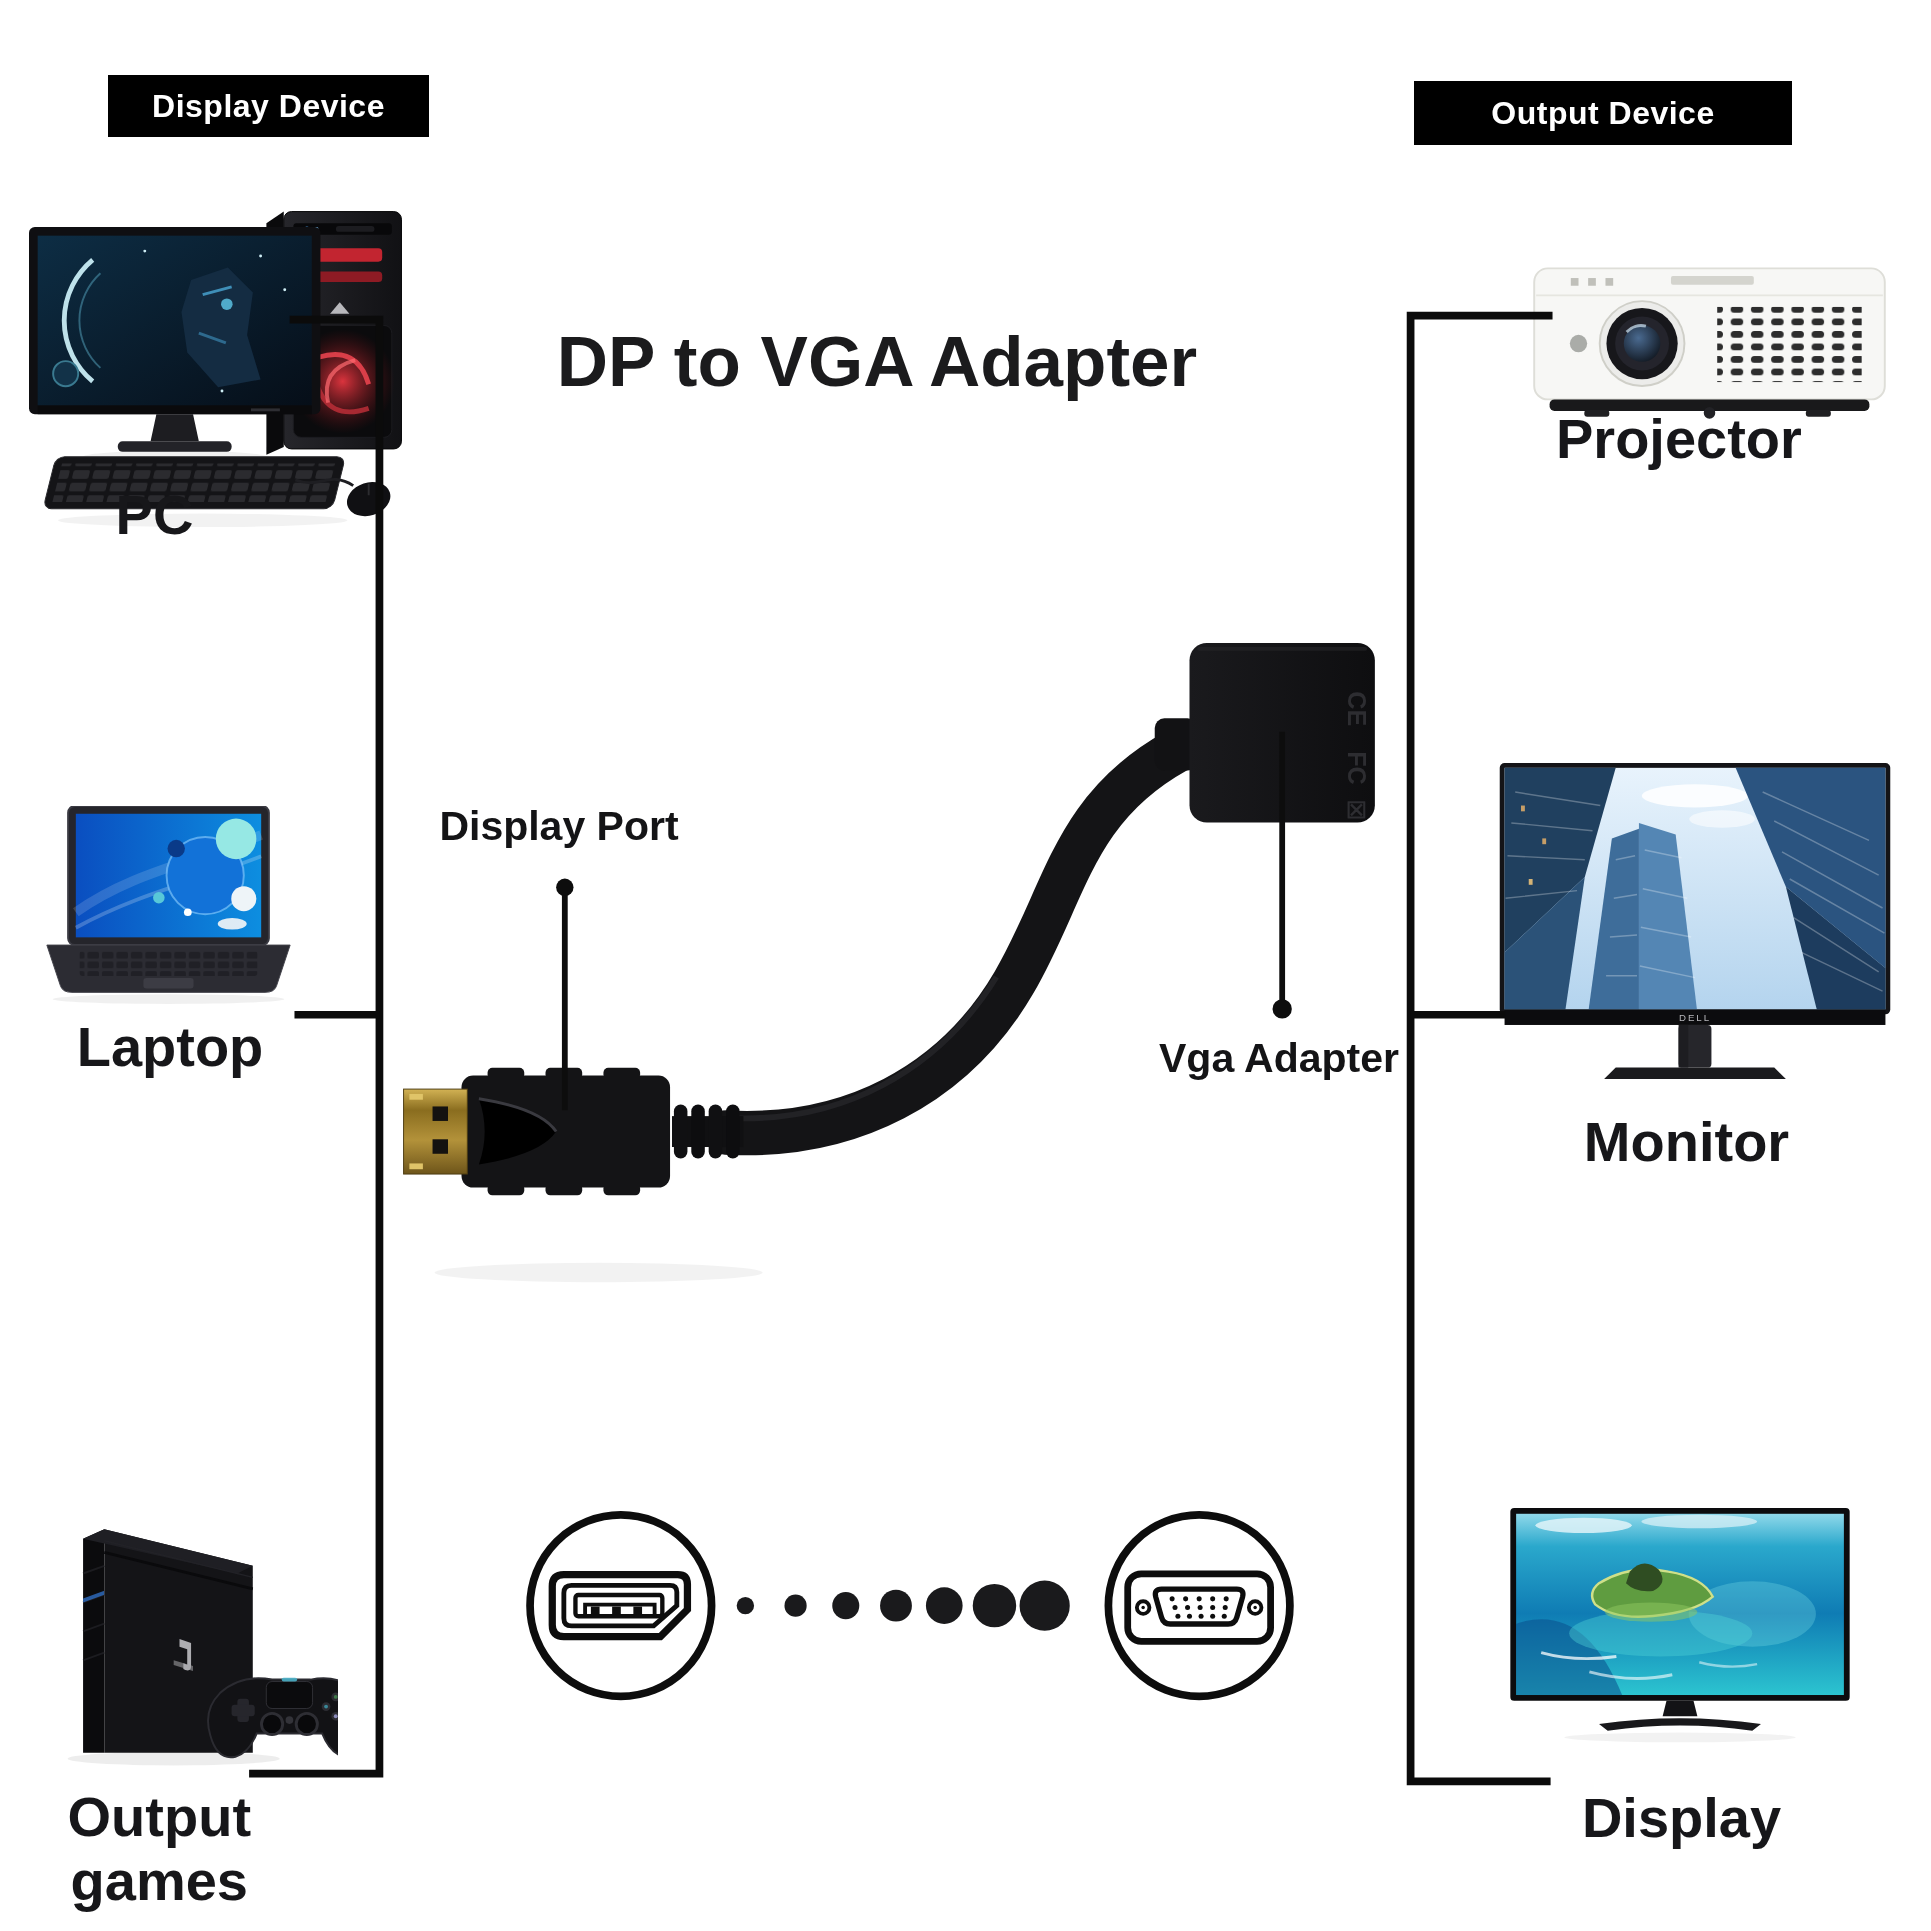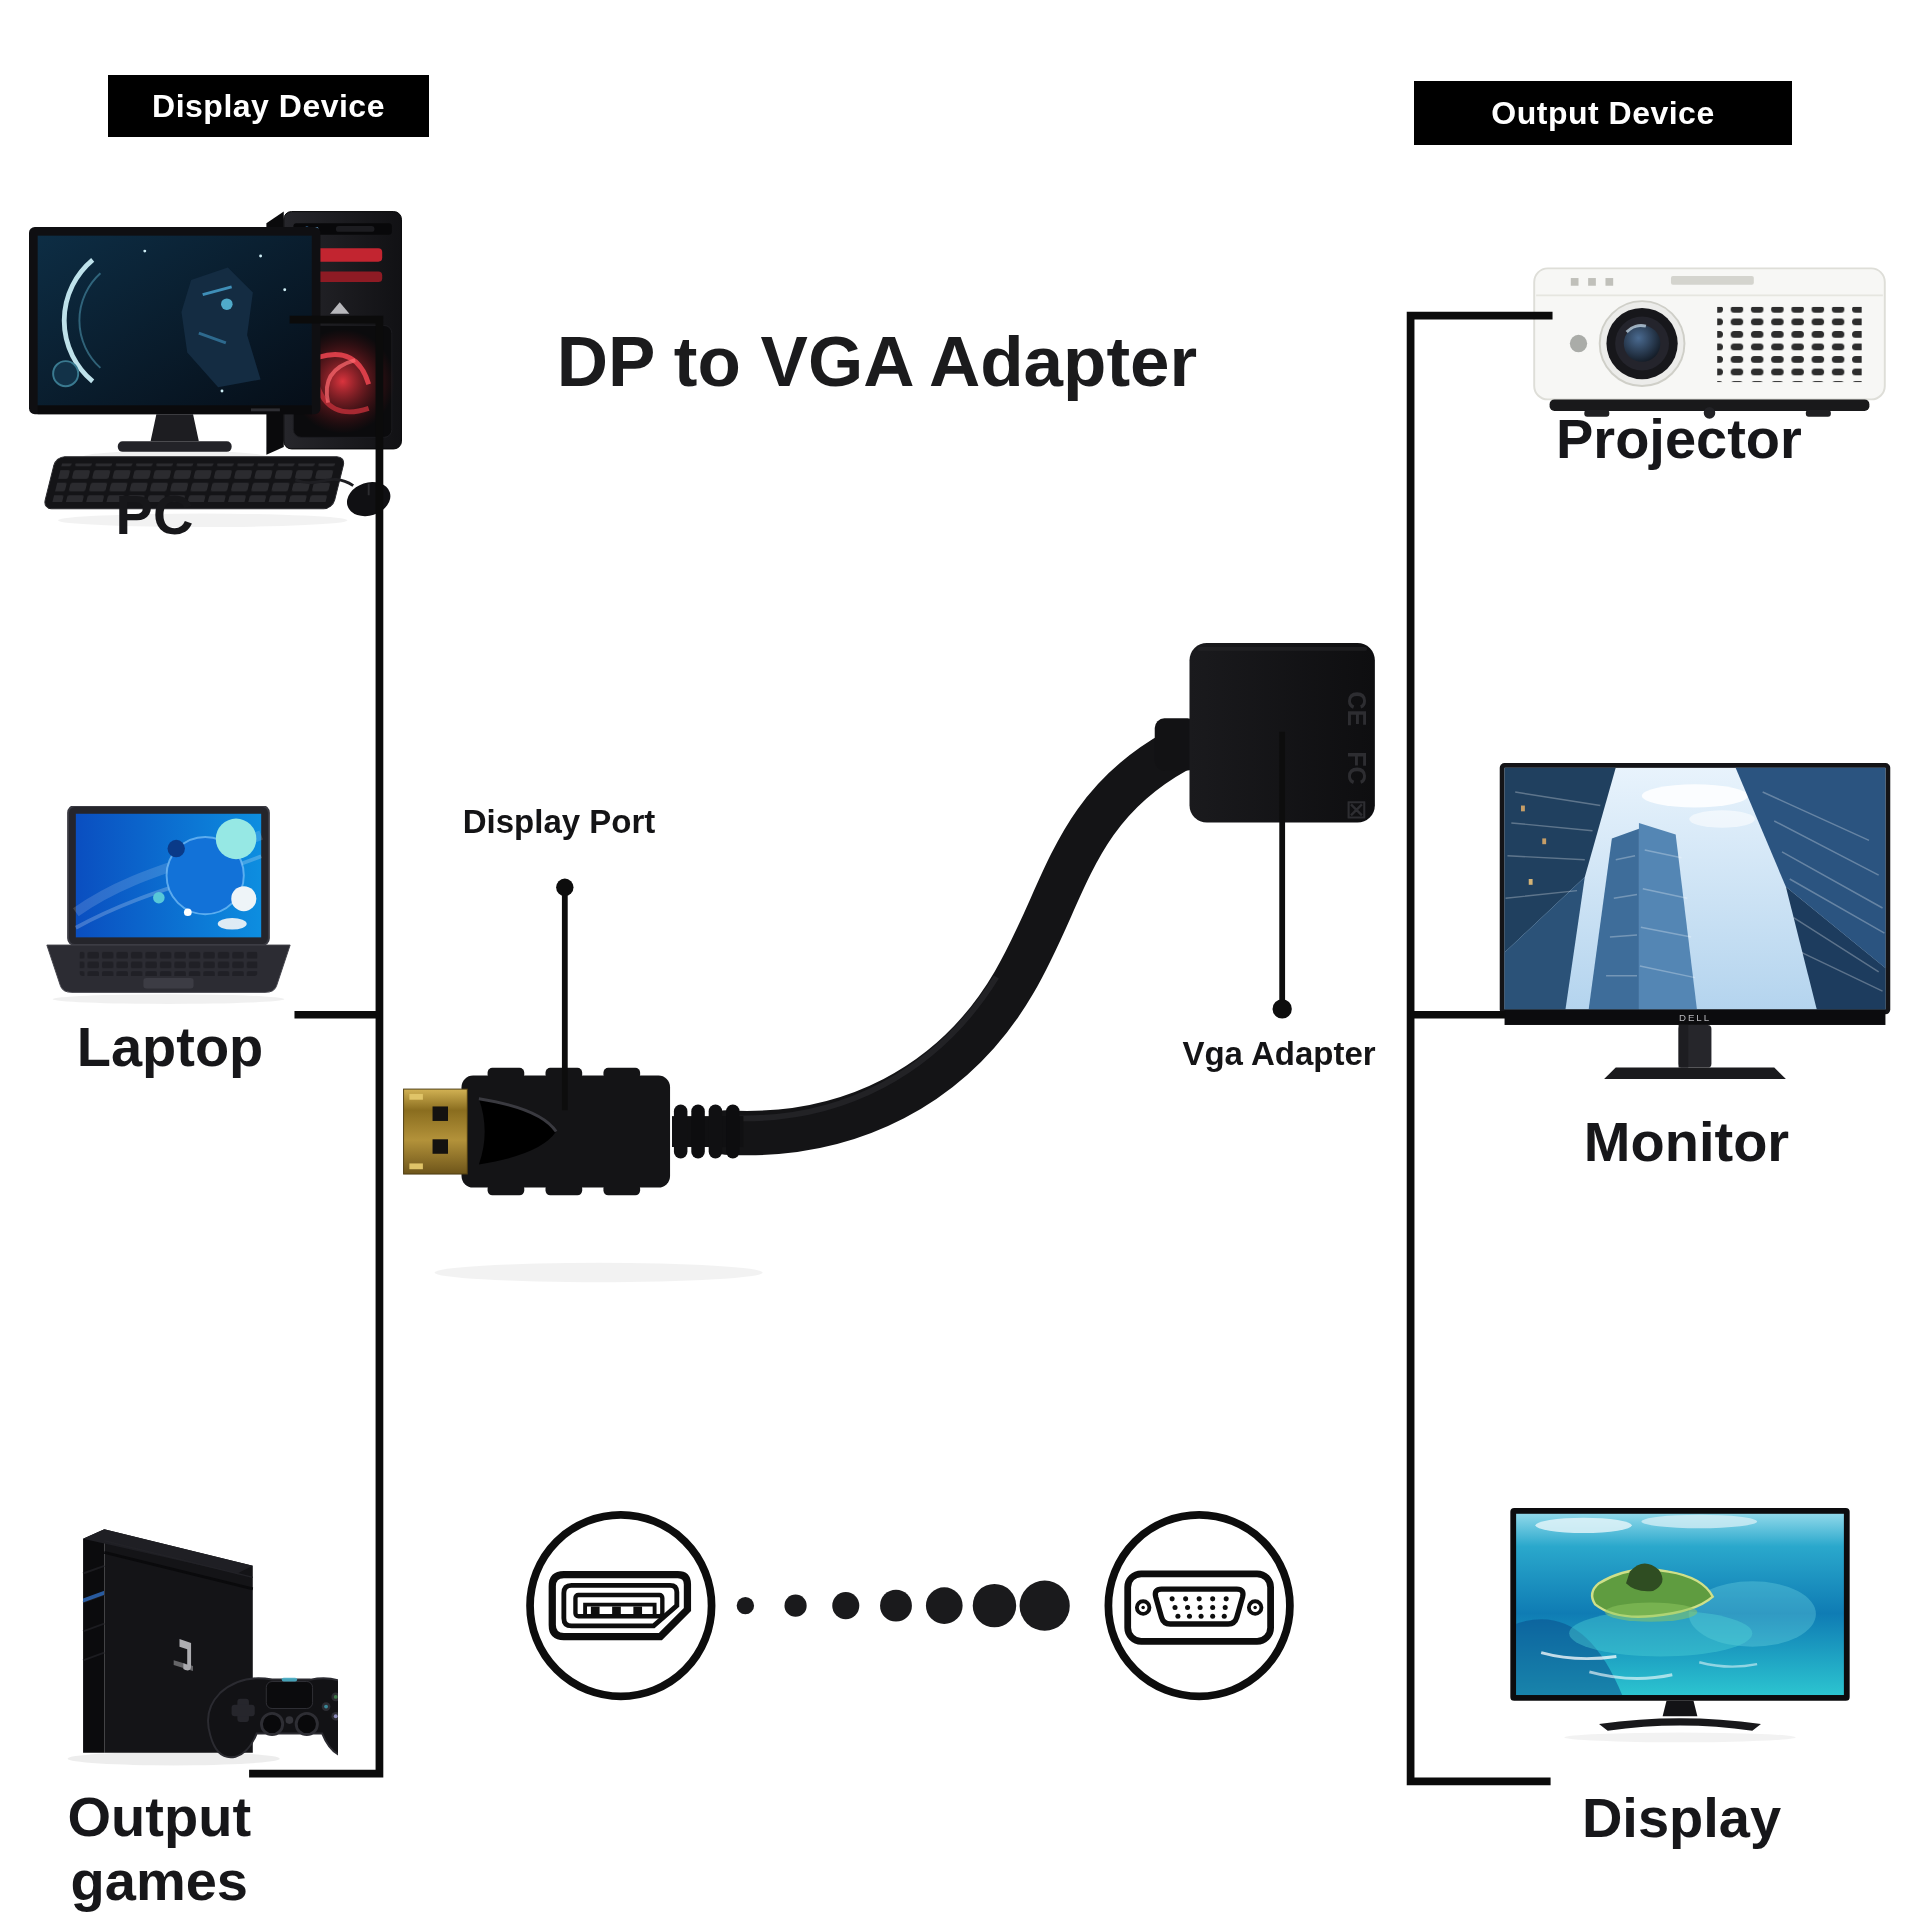--- a/index.html
+++ b/index.html
@@ -3,21 +3,21 @@
 <meta charset="utf-8">
 <style>
   html,body{margin:0;padding:0;background:#ffffff;}
   .canvas{position:relative;width:1931px;height:1931px;background:#ffffff;overflow:hidden;
           font-family:"Liberation Sans", sans-serif;color:#17171a;}
   .abs{position:absolute;}
   .hdr{background:#000;color:#fff;display:flex;align-items:center;justify-content:center;
        font-weight:600;font-size:32px;letter-spacing:0.5px;}
   .title{font-size:71px;font-weight:700;text-align:center;color:#1b1b1d;letter-spacing:0;}
   .dlabel{font-size:56px;font-weight:600;text-align:center;color:#17171a;line-height:1.15;}
-  .clabel{font-size:33px;font-weight:600;text-align:center;color:#141416;line-height:1.15;}
+  .clabel{font-size:41px;font-weight:600;text-align:center;color:#141416;line-height:1.15;}
   svg{display:block;}
 </style>
 </head>
 <body>
 
 <div class="canvas">
 
   <div class="abs hdr" style="left:108px;top:75px;width:321px;height:62px;">
     <span>Display Device</span>
   </div>

